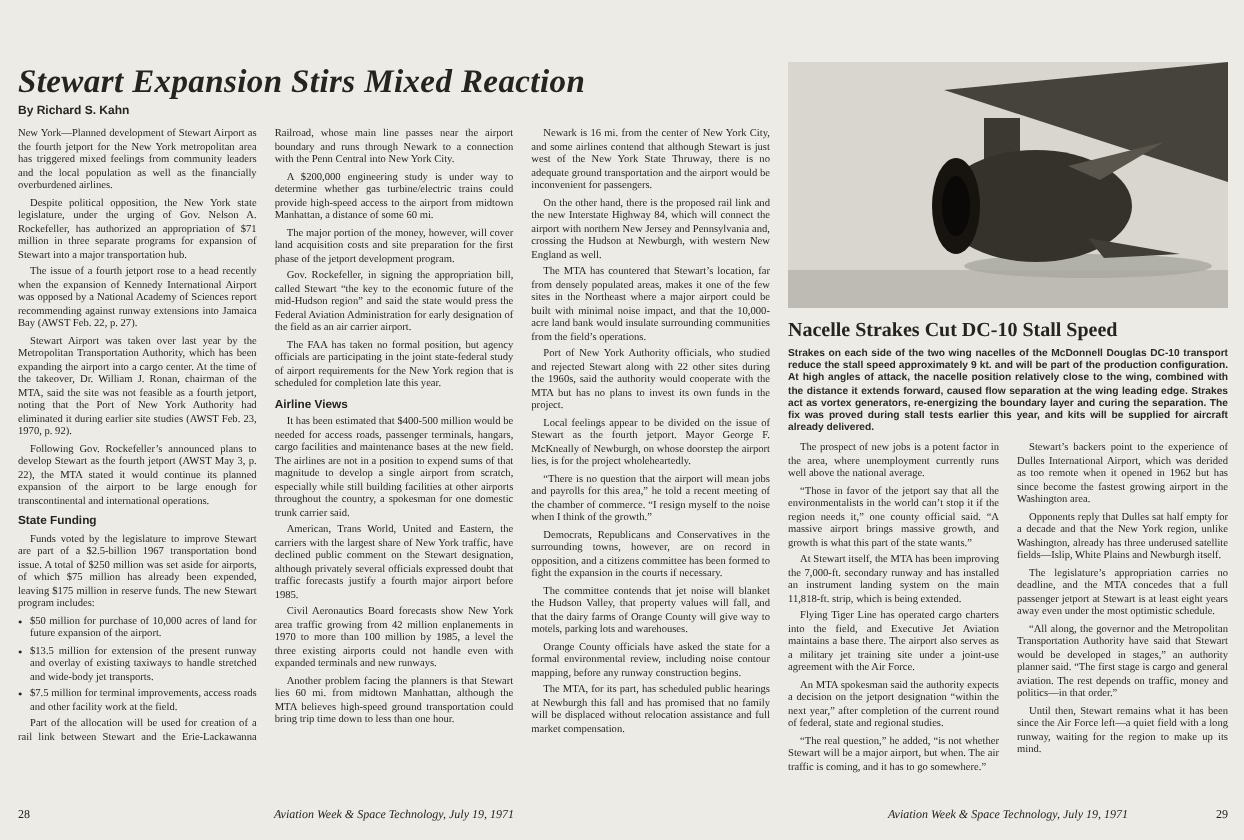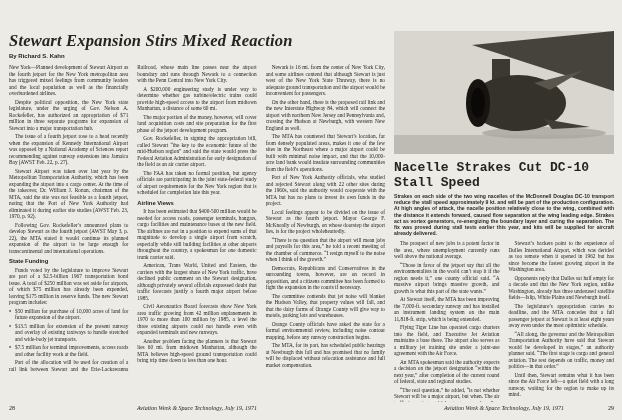--- a/index.html
+++ b/index.html
@@ -14,21 +14,21 @@
   .byline{font-family:"Liberation Sans",sans-serif;font-weight:700;font-size:6px;margin-top:3px;}
   .art-columns{margin-top:5px;flex:1;column-count:3;column-gap:9px;
                font-size:5.3px;line-height:6.5px;text-align:justify;overflow:hidden;margin-bottom:11px;}
   .para{text-indent:6px;margin:0 0 2px 0;}
   .para.lead{text-indent:0;}
   .para.sub{font-family:"Liberation Sans",sans-serif;font-weight:700;font-size:5.9px;
             text-indent:0;margin:4px 0 2px;}
   .para.bullet{text-indent:0;padding-left:6px;position:relative;}
   .para.bullet::before{content:"\25CF";position:absolute;left:0;top:0;font-size:3.6px;}
   .photo{width:220px;height:123px;overflow:hidden;background:#d6d4cd;flex:none;}
-  .caption-title{font-family:Liberation Mono, monospace;font-weight:700;font-size:13px;margin-top:6px;}
+  .caption-title{font-family:Liberation Serif, serif;font-weight:700;font-size:10px;margin-top:6px;}
   .caption{font-family:"Liberation Sans",sans-serif;font-weight:700;font-size:5.1px;line-height:6.2px;
            text-align:justify;margin-top:3px;color:#2b2925;}
   .cont-columns{margin-top:4px;flex:1;column-count:2;column-gap:9px;
                 font-size:5.3px;line-height:6.5px;text-align:justify;overflow:hidden;margin-bottom:11px;}
   .page-footer{position:absolute;bottom:0;left:0;width:100%;font-size:6px;height:8px;}
   .page-footer .journal{display:block;text-align:center;font-style:italic;}
   .page-footer .pagenum{position:absolute;top:0;font-style:normal;}
   .footer-left .pagenum{left:0;}
   .footer-right .pagenum{right:0;}
 </style>

